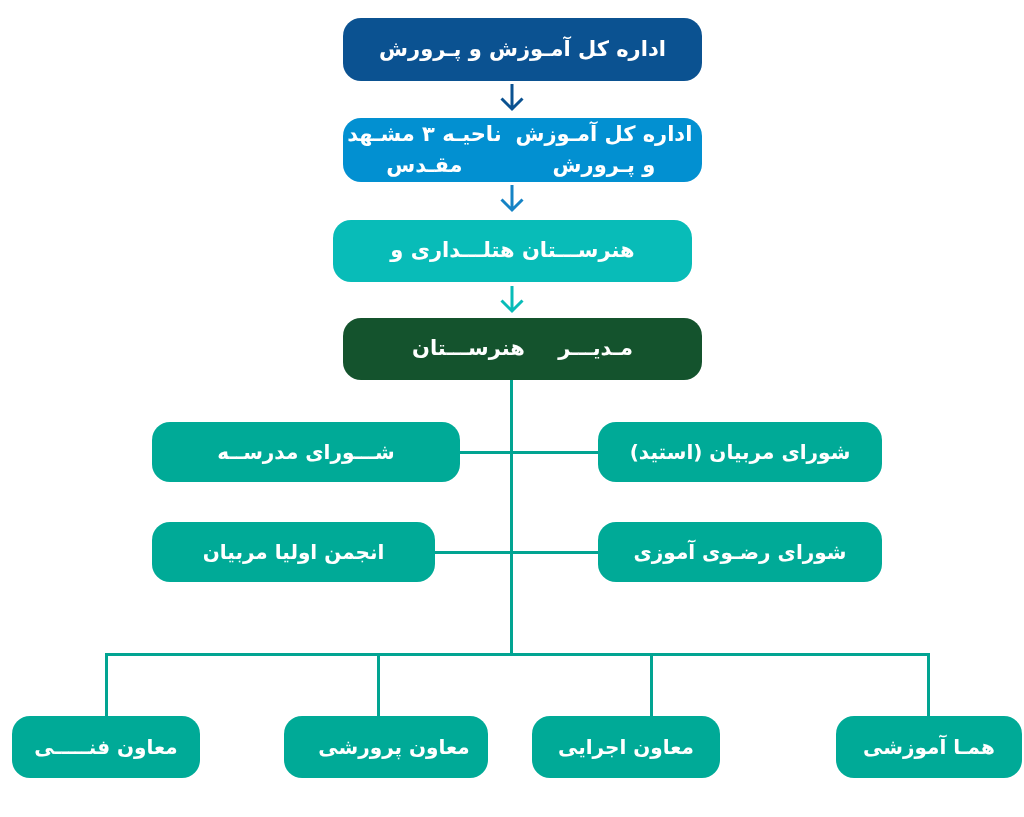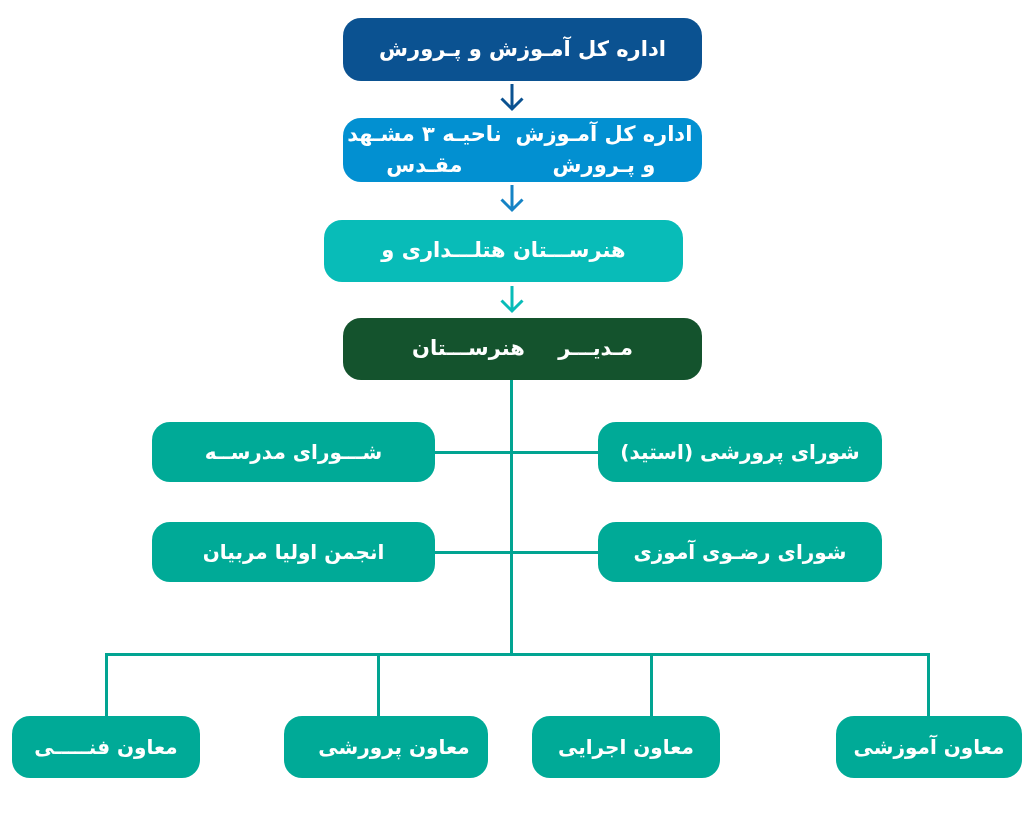--- a/index.html
+++ b/index.html
@@ -19,24 +19,24 @@
     justify-content:center;
     direction:rtl;
     color:#ffffff;
     font-weight:700;
     text-align:center;
   }
   .node .ln{display:block;line-height:1.5;}
   .lv{font-size:21px;}
   .lv1{left:343px;top:18px;width:359px;height:63px;background:#0b5291;}
   .lv2{left:343px;top:118px;width:359px;height:64px;background:#0290d1;}
-  .lv3{left:324px;top:220px;width:359px;height:62px;background:#08bcb8;}
+  .lv3{left:333px;top:220px;width:359px;height:62px;background:#08bcb8;}
   .lv4{left:343px;top:318px;width:359px;height:62px;background:#14532d;word-spacing:26px;}
   .council{height:60px;top:0;background:#00aa97;font-size:20px;}
-  .cA-left {left:152px;top:422px;width:283px;}
+  .cA-left {left:152px;top:422px;width:308px;}
   .cA-right{left:598px;top:422px;width:284px;}
   .cB-left {left:152px;top:522px;width:283px;}
   .cB-right{left:598px;top:522px;width:284px;}
   .deputy{top:716px;height:62px;background:#00aa97;font-size:20px;}
   .d1{left:12px;width:188px;}
   .d2{left:284px;width:188px;padding-left:16px;}
   .d3{left:532px;width:188px;}
   .d4{left:836px;width:186px;}
   .arrow{position:absolute;left:497px;width:30px;height:30px;}
   .a1{top:84px;}
@@ -93,35 +93,35 @@
   <div class="line h-bottom"></div>
   <div class="line drop drop1"></div>
   <div class="line drop drop2"></div>
   <div class="line drop drop3"></div>
   <div class="line drop drop4"></div>
 
   <div class="node council cA-left">
     <span class="ln">شـــورای مدرســه</span>
   </div>
   <div class="node council cA-right">
-    <span class="ln">شورای پرورشی (استید)</span>
+    <span class="ln">شورای مربیان (استید)</span>
   </div>
   <div class="node council cB-left">
     <span class="ln">انجمن اولیا مربیان</span>
   </div>
   <div class="node council cB-right">
     <span class="ln">شورای رضـوی آموزی</span>
   </div>
 
   <div class="node deputy d1">
     <span class="ln">معاون فنـــــی</span>
   </div>
   <div class="node deputy d2">
     <span class="ln">معاون پرورشی</span>
   </div>
   <div class="node deputy d3">
     <span class="ln">معاون اجرایی</span>
   </div>
   <div class="node deputy d4">
-    <span class="ln">معاون آموزشی</span>
+    <span class="ln">همـا آموزشی</span>
   </div>
 
 </div>
 
 </body></html>

